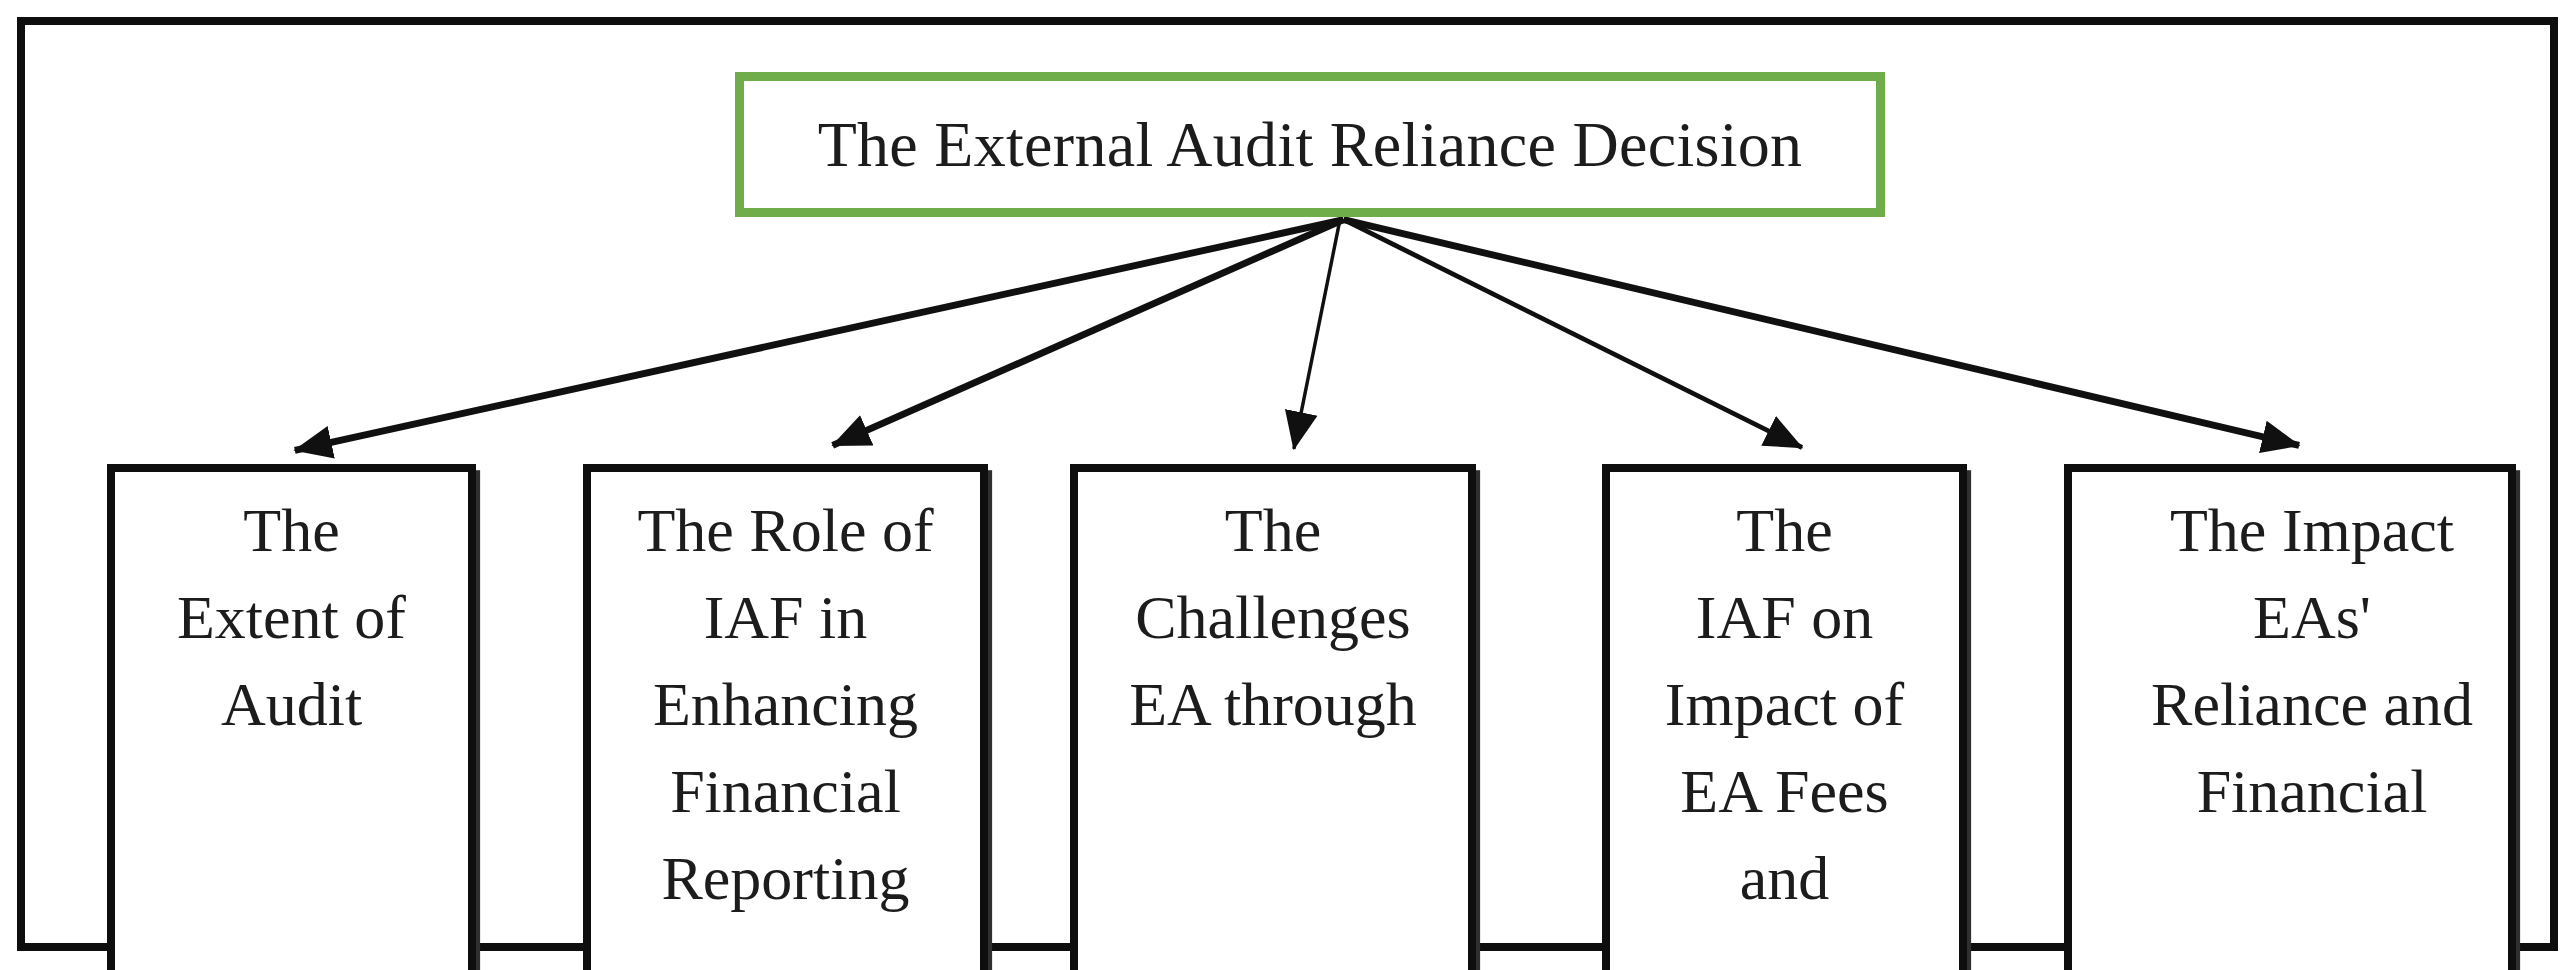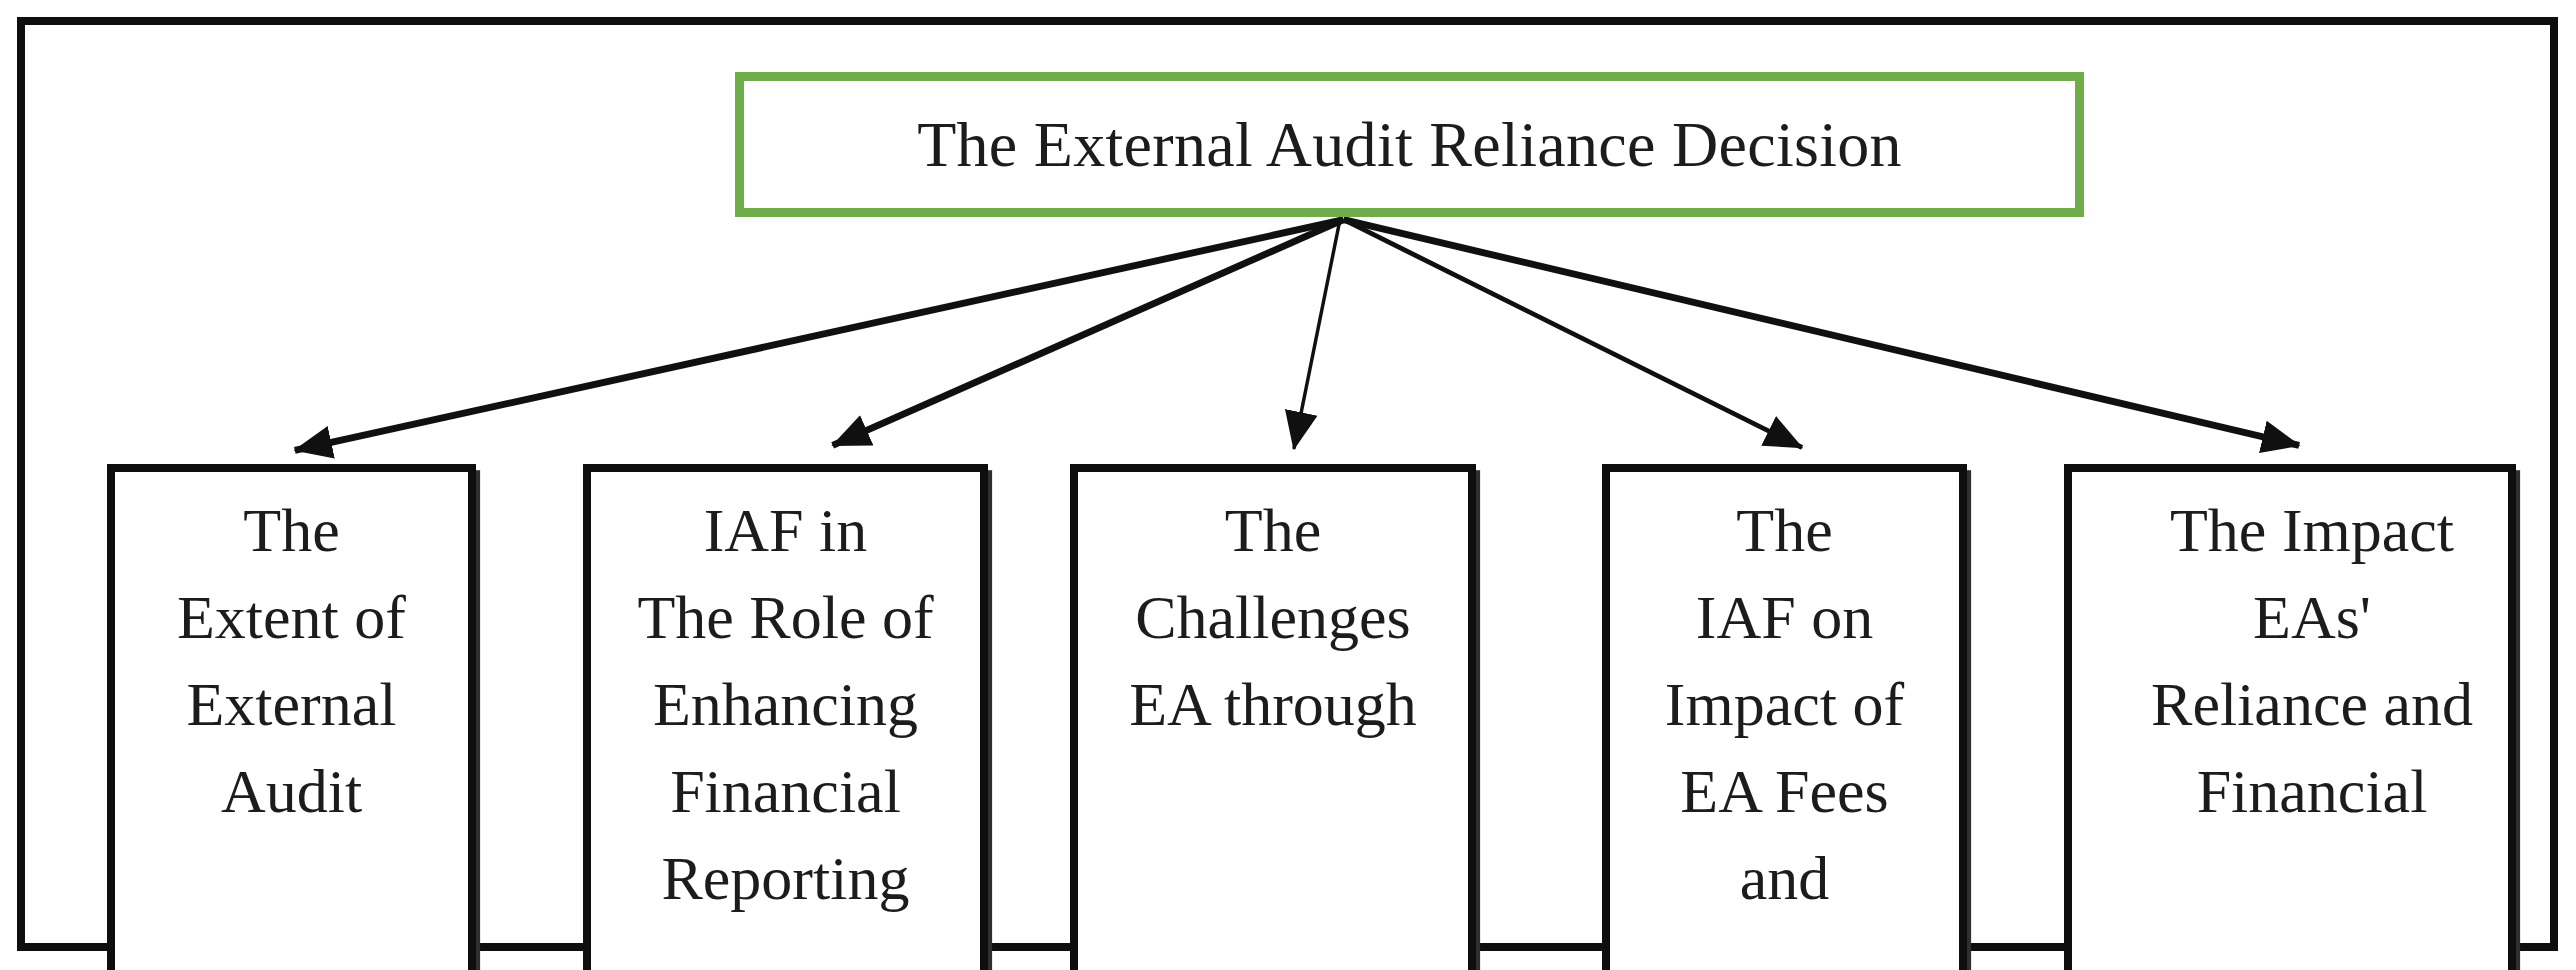--- a/index.html
+++ b/index.html
@@ -23,21 +23,21 @@
     width: 2541px;
     height: 934px;
     border: 8.3px solid #0e0e0e;
     box-sizing: border-box;
     background: transparent;
   }
   .title-box {
     position: absolute;
     left: 735px;
     top: 72px;
-    width: 1349px;
+    width: 1150px;
     height: 145px;
     border: 9px solid #6fad4b; 
     box-sizing: border-box;
     background: #ffffff;
     display: flex;
     align-items: center;
     justify-content: center;
   }
   .title-text {
     font-size: 64px;
@@ -101,27 +101,26 @@
     <line x1="1946" y1="318" x2="3330" y2="645" stroke="#101010" stroke-width="10" marker-end="url(#ah)"></line>
   </svg>
 
   <div class="title-box" style="border-color: rgb(111, 173, 75);">
     <span class="title-text">The External Audit Reliance Decision</span>
   </div>
 
   <div class="node-box box-1">
     <span class="line">The</span>
     <span class="line">Extent of</span>
-    <span class="line">External</span>
     <span class="line">Audit</span>
   </div>
 
   <div class="node-box box-2">
+    <span class="line">The Role of</span>
     <span class="line">IAF in</span>
-    <span class="line">The Role of</span>
     <span class="line">Enhancing</span>
     <span class="line">Financial</span>
     <span class="line">Reporting</span>
   </div>
 
   <div class="node-box box-3">
     <span class="line">The</span>
     <span class="line">Challenges</span>
     <span class="line">EA through</span>
   </div>

